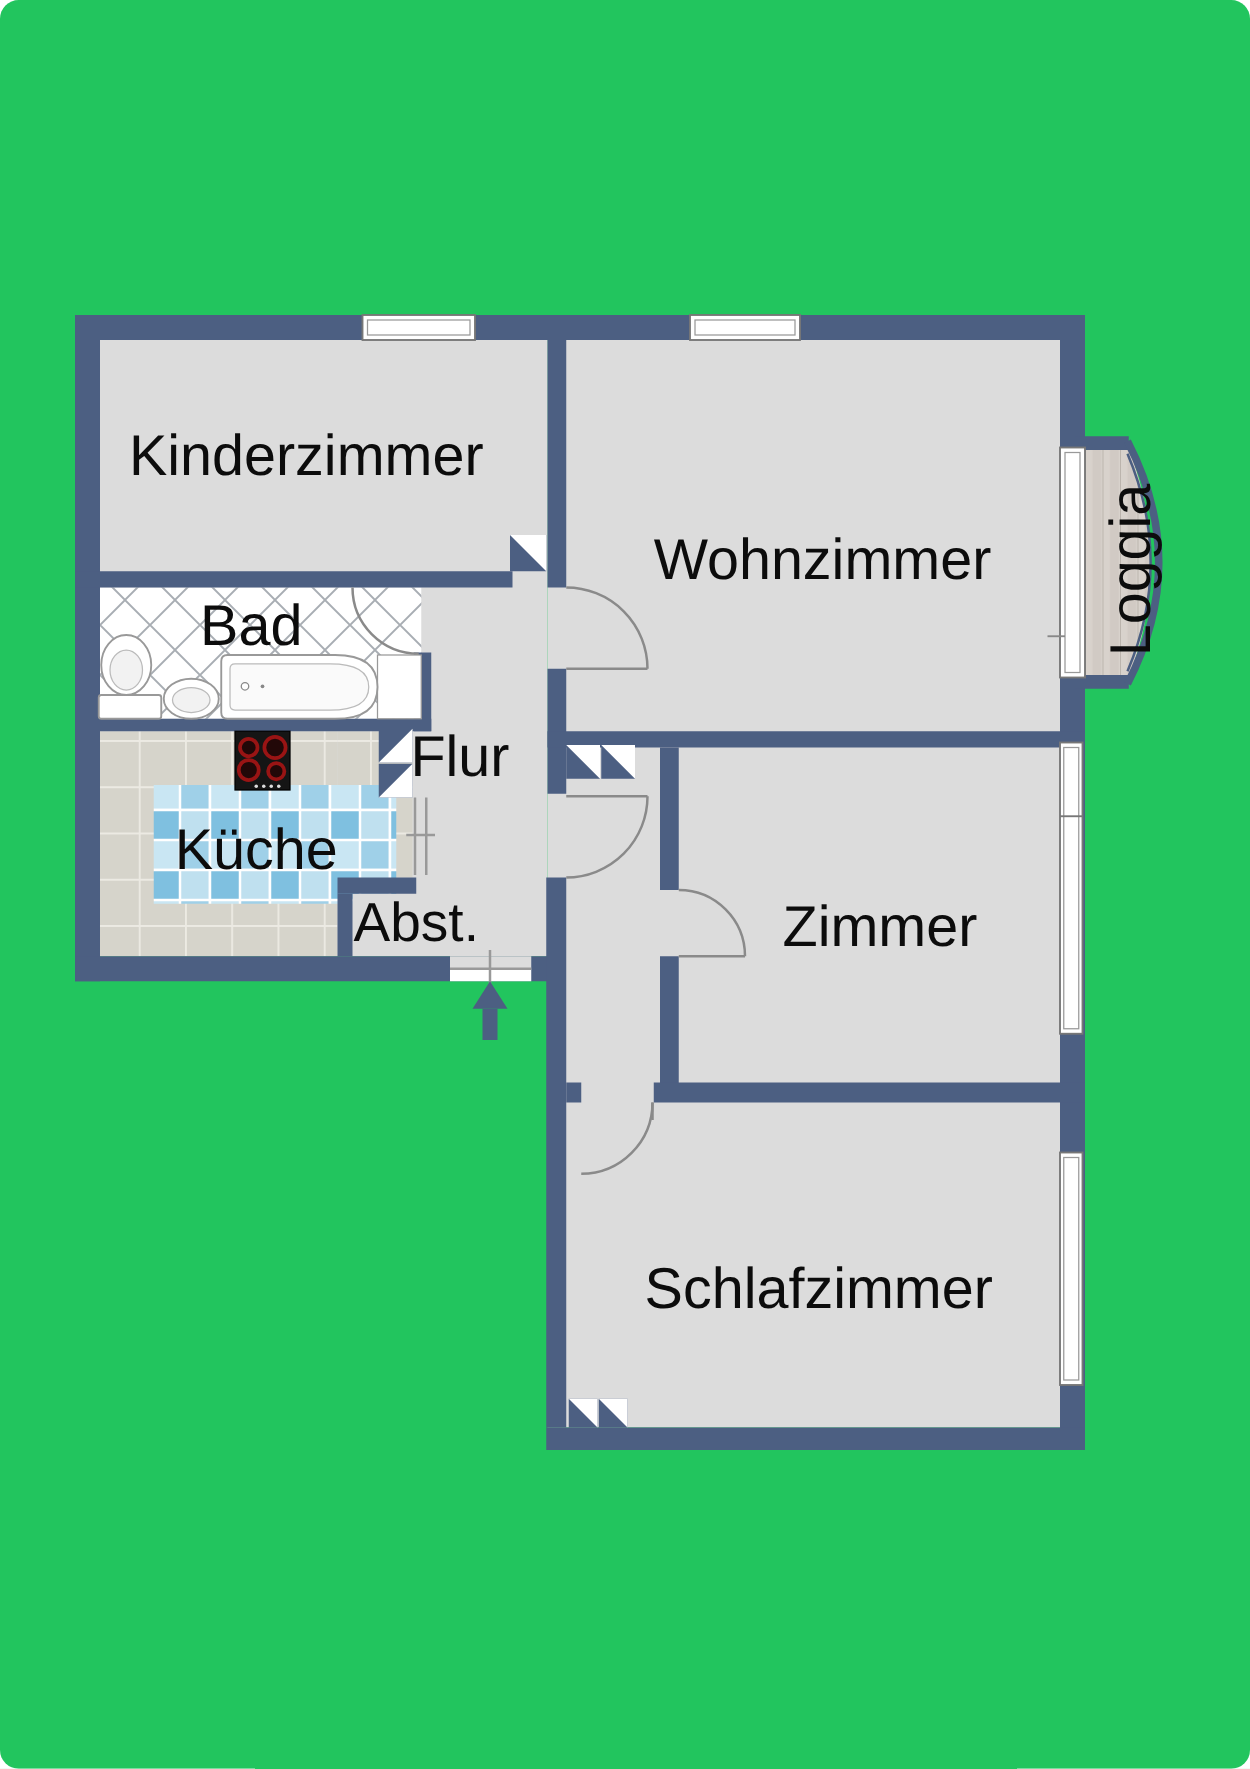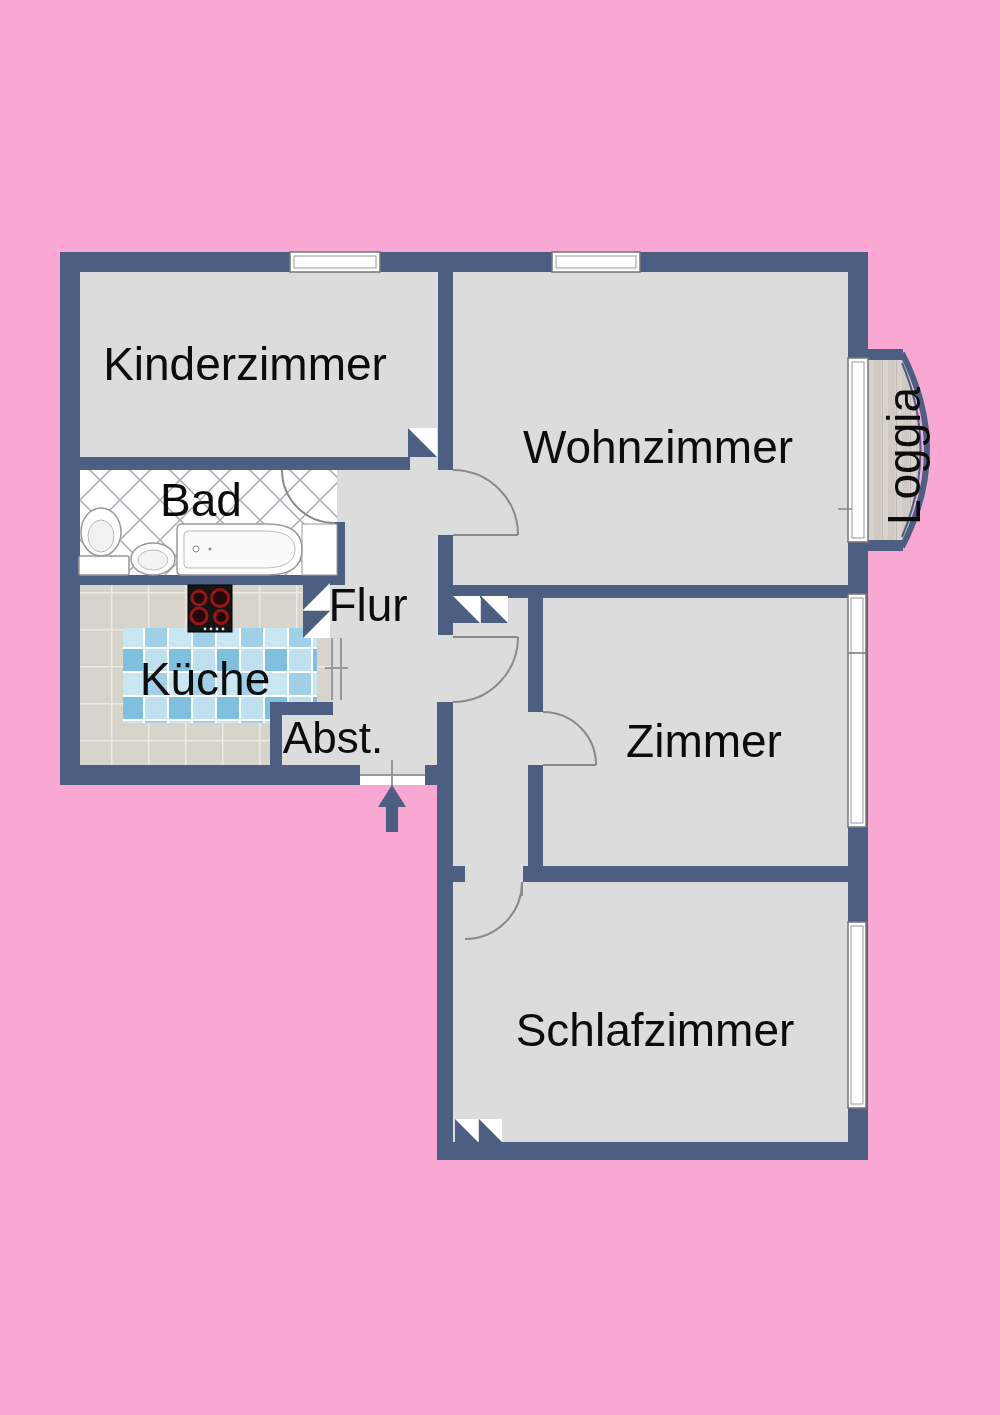--- a/index.html
+++ b/index.html
@@ -1,16 +1,16 @@
 <!DOCTYPE html>
 <html><head>
 <meta charset="utf-8">
 <style>
   html,body{margin:0;padding:0;background:#ffffff;}
-  .page{width:1000px;height:1415px;position:relative;background:#f9a8d4;overflow:hidden;}
+  .page{width:1000px;height:1415px;position:relative;background:#22c55e;overflow:hidden;border-radius:15px;}
   svg{display:block;}
   text{font-family:"Liberation Sans","DejaVu Sans",sans-serif;fill:#0c0c0c;}
   .room-label{font-size:46px;}
   .room-label-small{font-size:44px;}
   .wall{fill:#4c5f82;}
   .arc{stroke:#8a8a8a;stroke-width:2;fill:none;}
   .leaf{stroke:#8a8a8a;stroke-width:2;}
   .winframe{fill:#ffffff;stroke:#777777;stroke-width:1.5;}
   .wininner{fill:none;stroke:#999999;stroke-width:1;}
   .thresh{stroke:#999999;stroke-width:2;}

